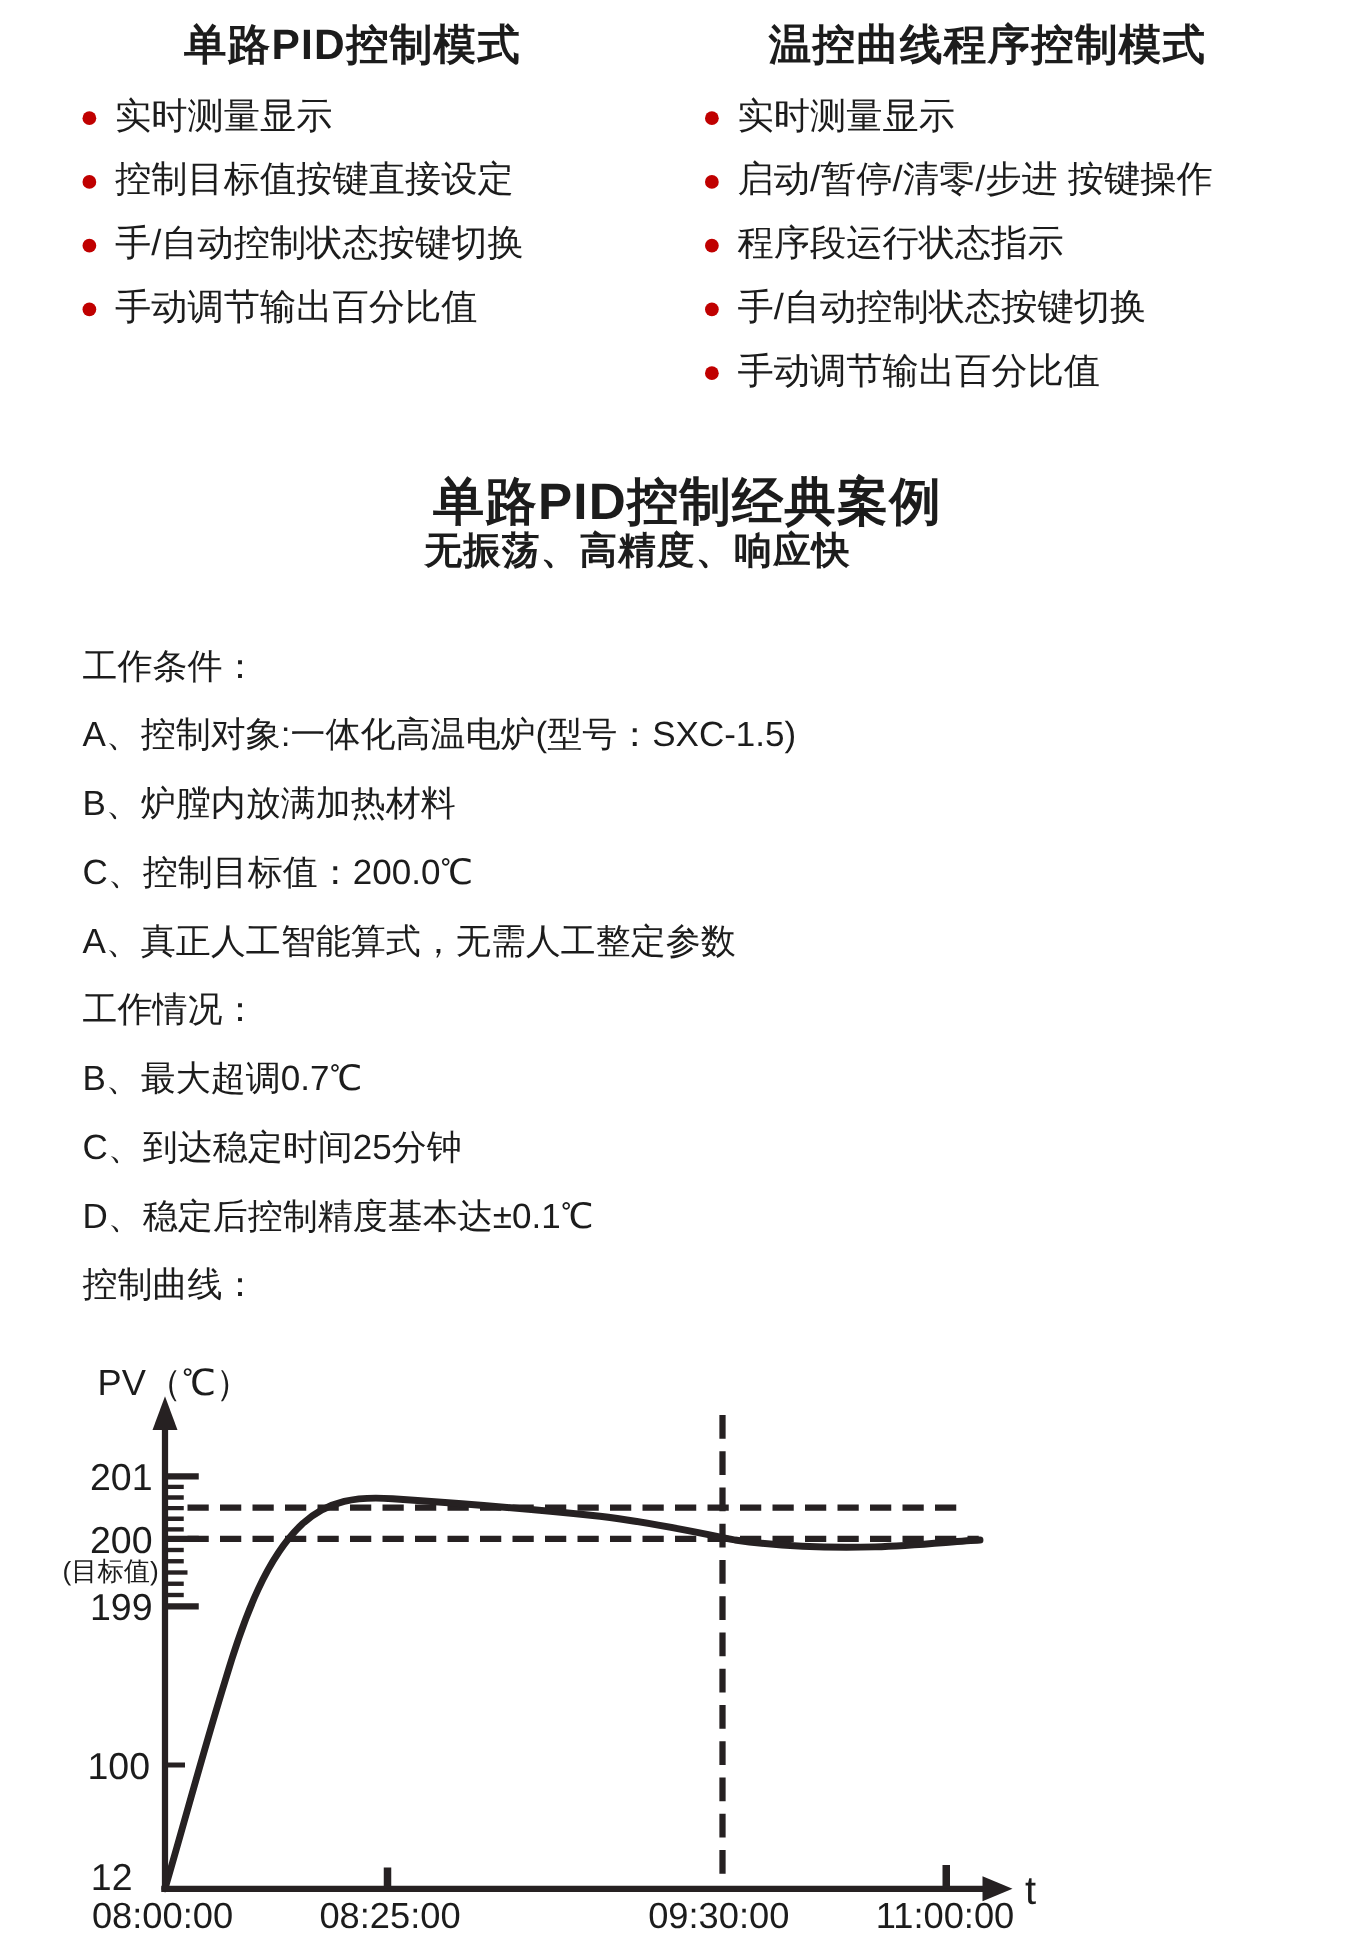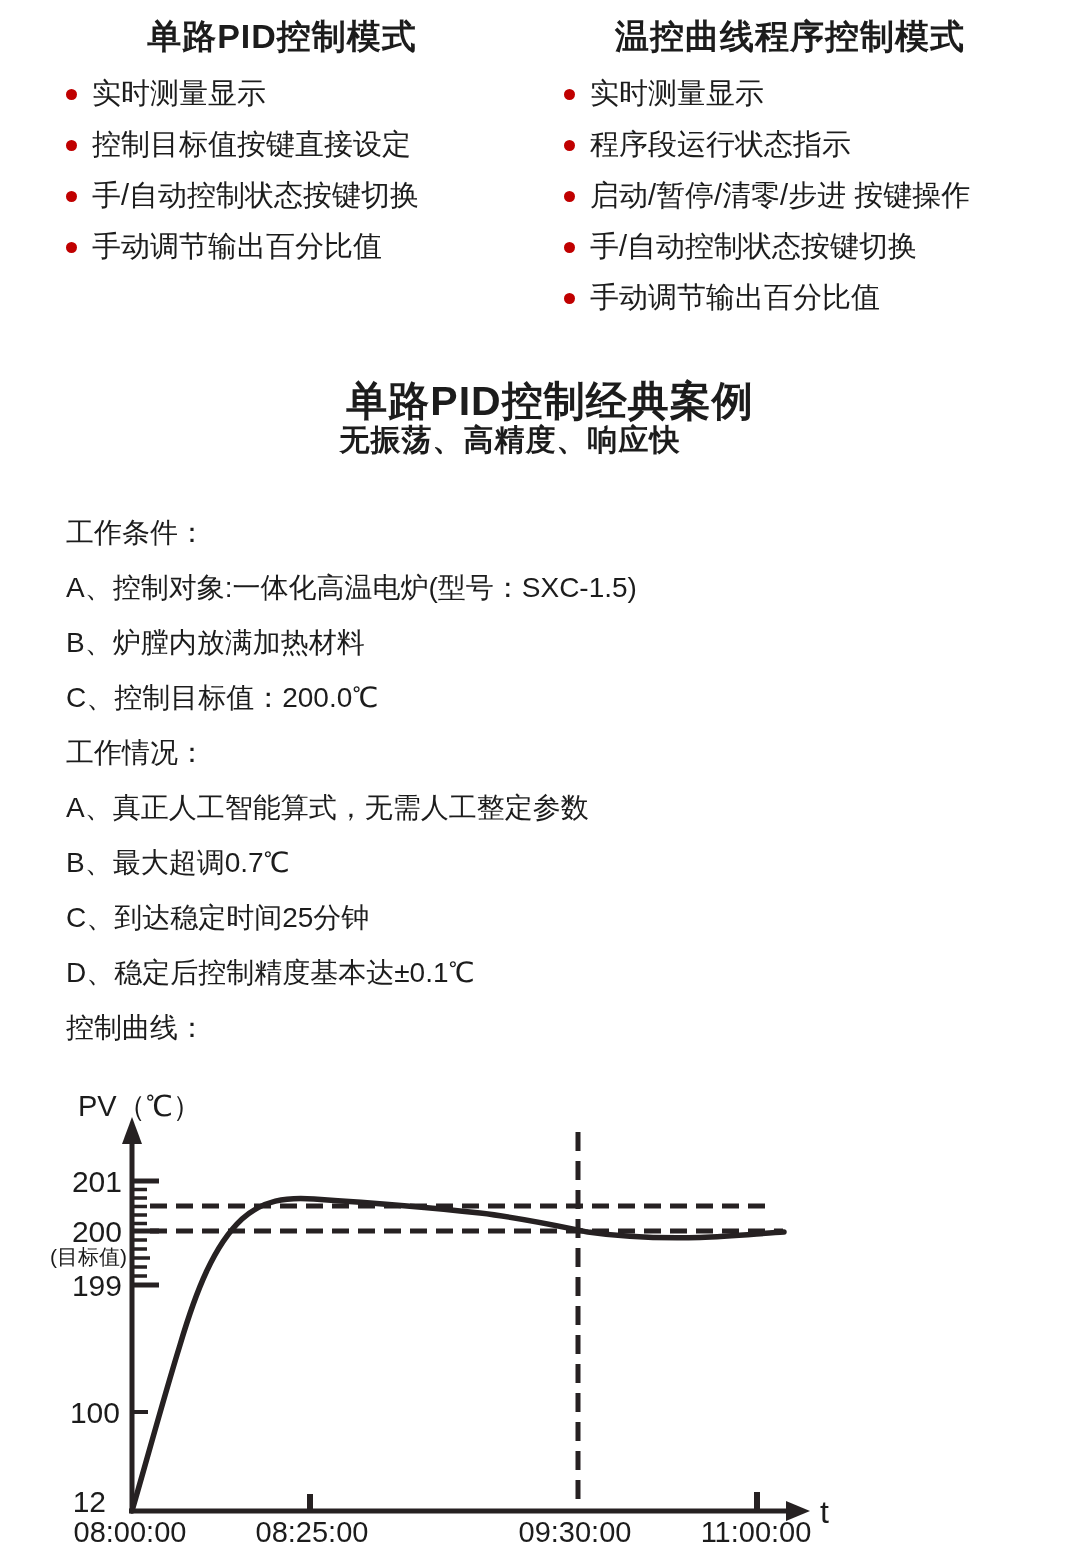--- a/index.html
+++ b/index.html
@@ -44,38 +44,38 @@
         <li>实时测量显示</li>
         <li>控制目标值按键直接设定</li>
         <li>手/自动控制状态按键切换</li>
         <li>手动调节输出百分比值</li>
       </ul>
     </section>
     <section class="mode-col right">
       <h2 class="mode-title">温控曲线程序控制模式</h2>
       <ul class="mode-list">
         <li>实时测量显示</li>
+        <li>启动/暂停/清零/步进 按键操作</li>
         <li>程序段运行状态指示</li>
-        <li>启动/暂停/清零/步进 按键操作</li>
         <li>手/自动控制状态按键切换</li>
         <li>手动调节输出百分比值</li>
       </ul>
     </section>
   </div>
 
   <h1 class="case-title">单路PID控制经典案例</h1>
   <h3 class="case-subtitle">无振荡、高精度、响应快</h3>
 
   <div class="body-lines">
     <p>工作条件：</p>
     <p>A、控制对象:一体化高温电炉(型号：SXC-1.5)</p>
     <p>B、炉膛内放满加热材料</p>
     <p>C、控制目标值：200.0℃</p>
+    <p>A、真正人工智能算式，无需人工整定参数</p>
     <p>工作情况：</p>
-    <p>A、真正人工智能算式，无需人工整定参数</p>
     <p>B、最大超调0.7℃</p>
     <p>C、到达稳定时间25分钟</p>
     <p>D、稳定后控制精度基本达±0.1℃</p>
     <p>控制曲线：</p>
   </div>
 
   <div class="chart">
     <svg width="1080" height="482" viewBox="0 0 1080 482">
 
       <line class="ink-stroke" x1="150" y1="126" x2="773" y2="126" stroke-width="5" stroke-dasharray="17 9"></line>

